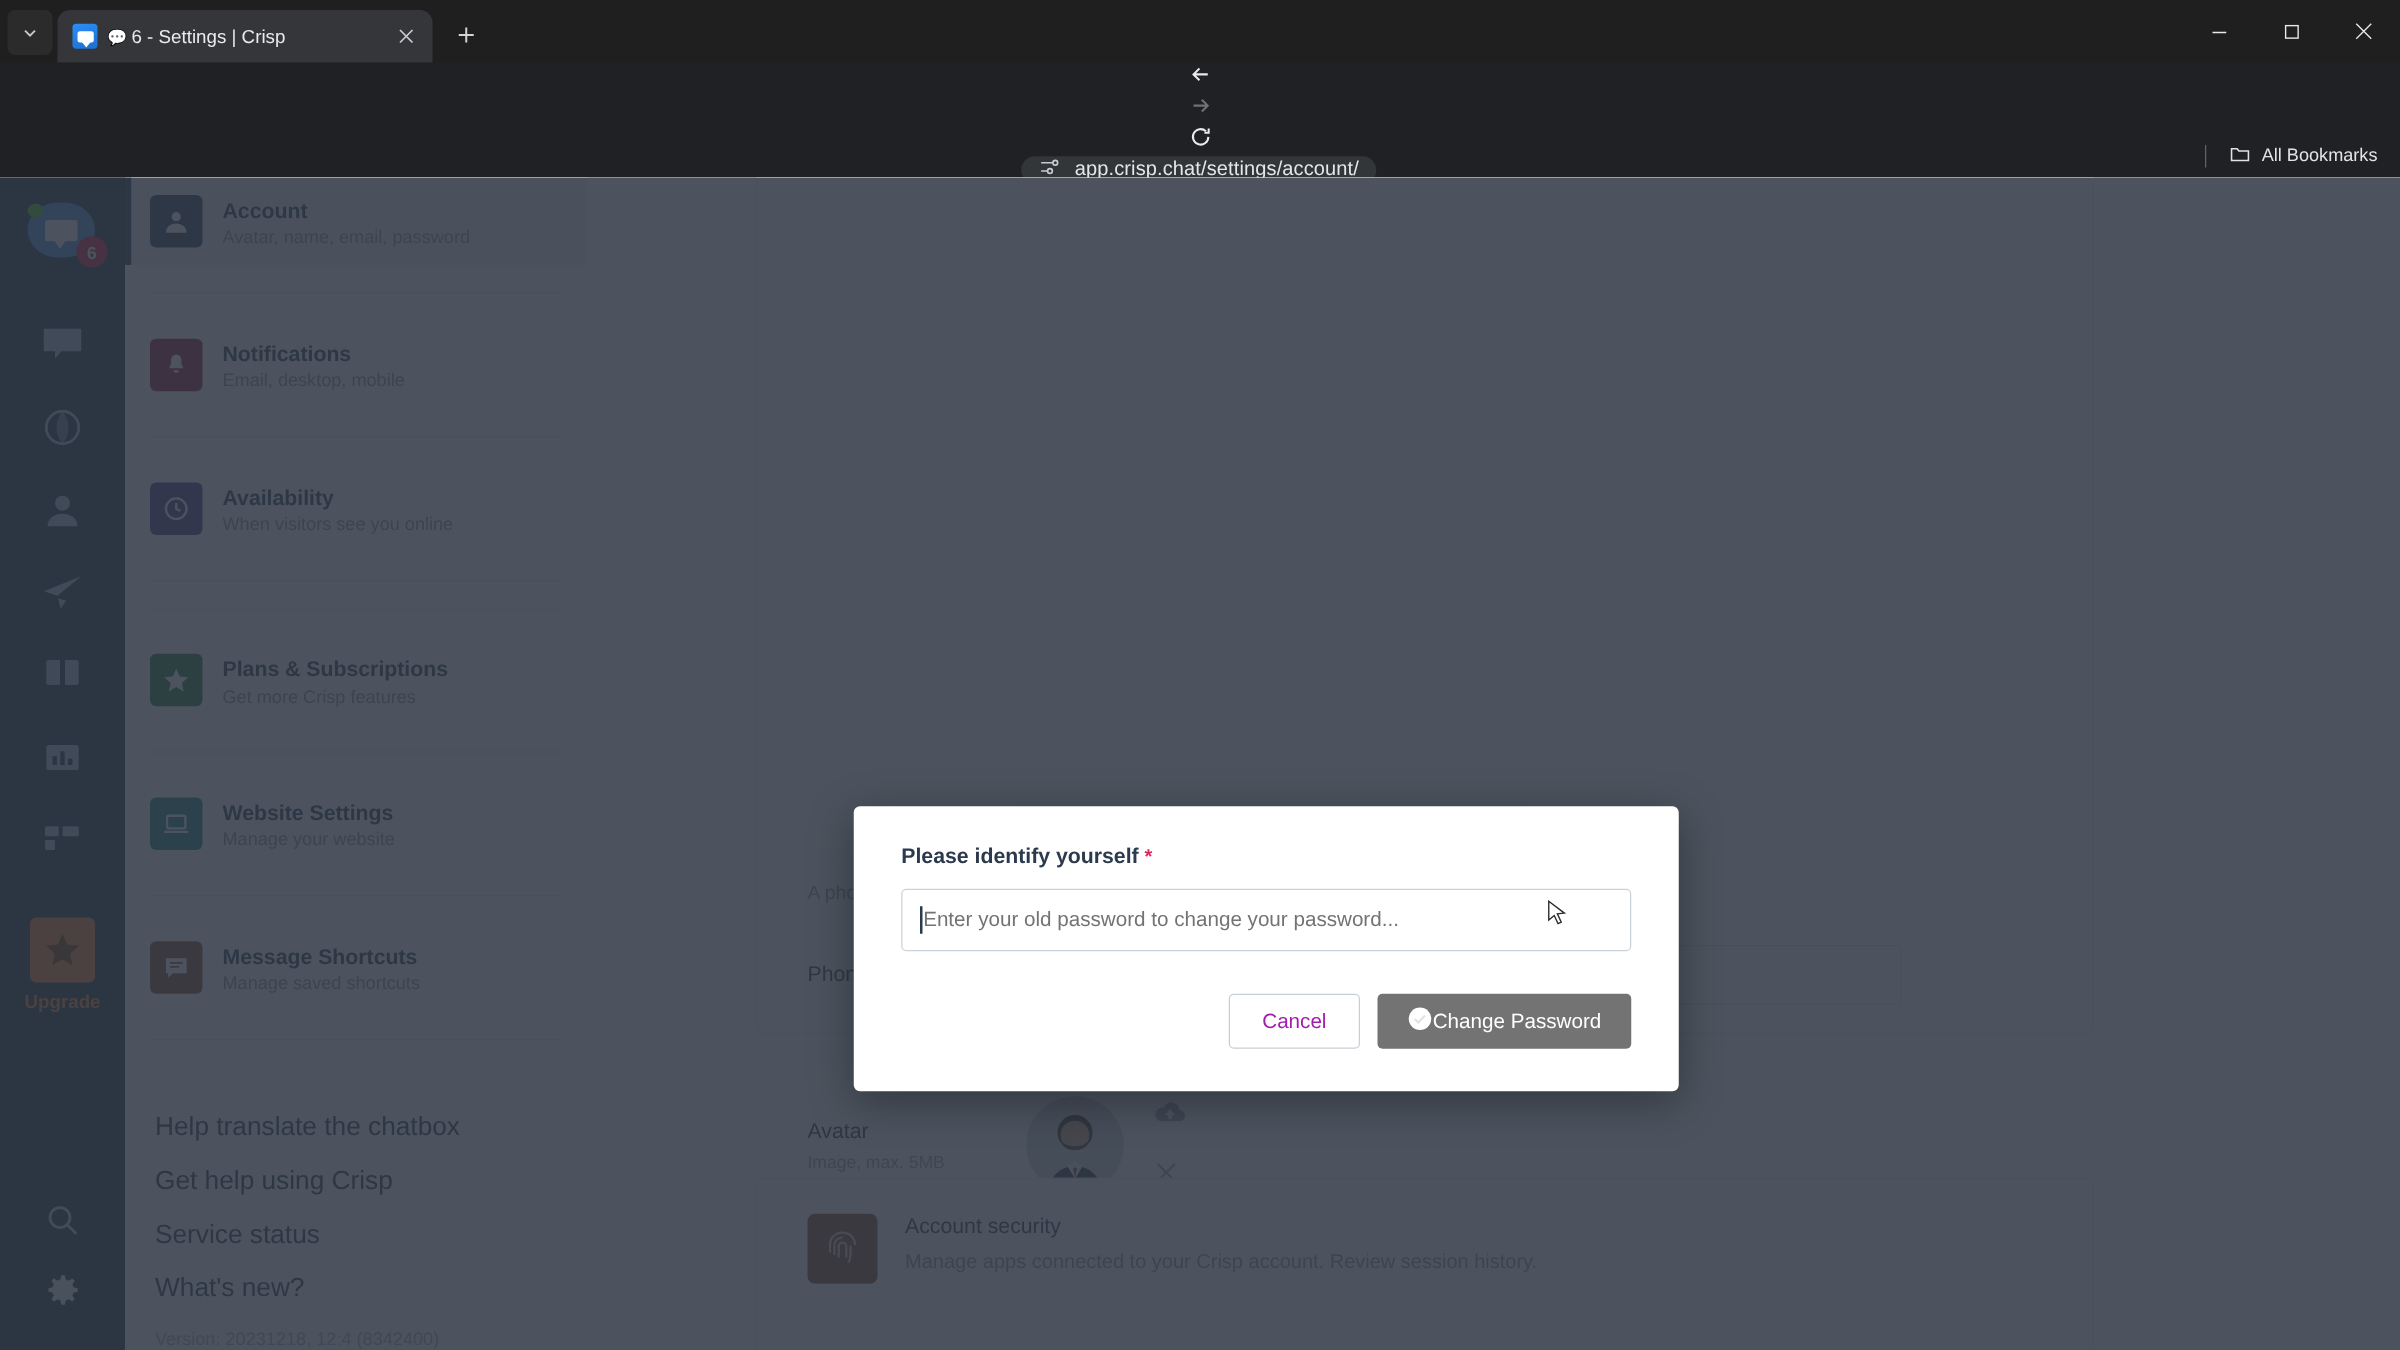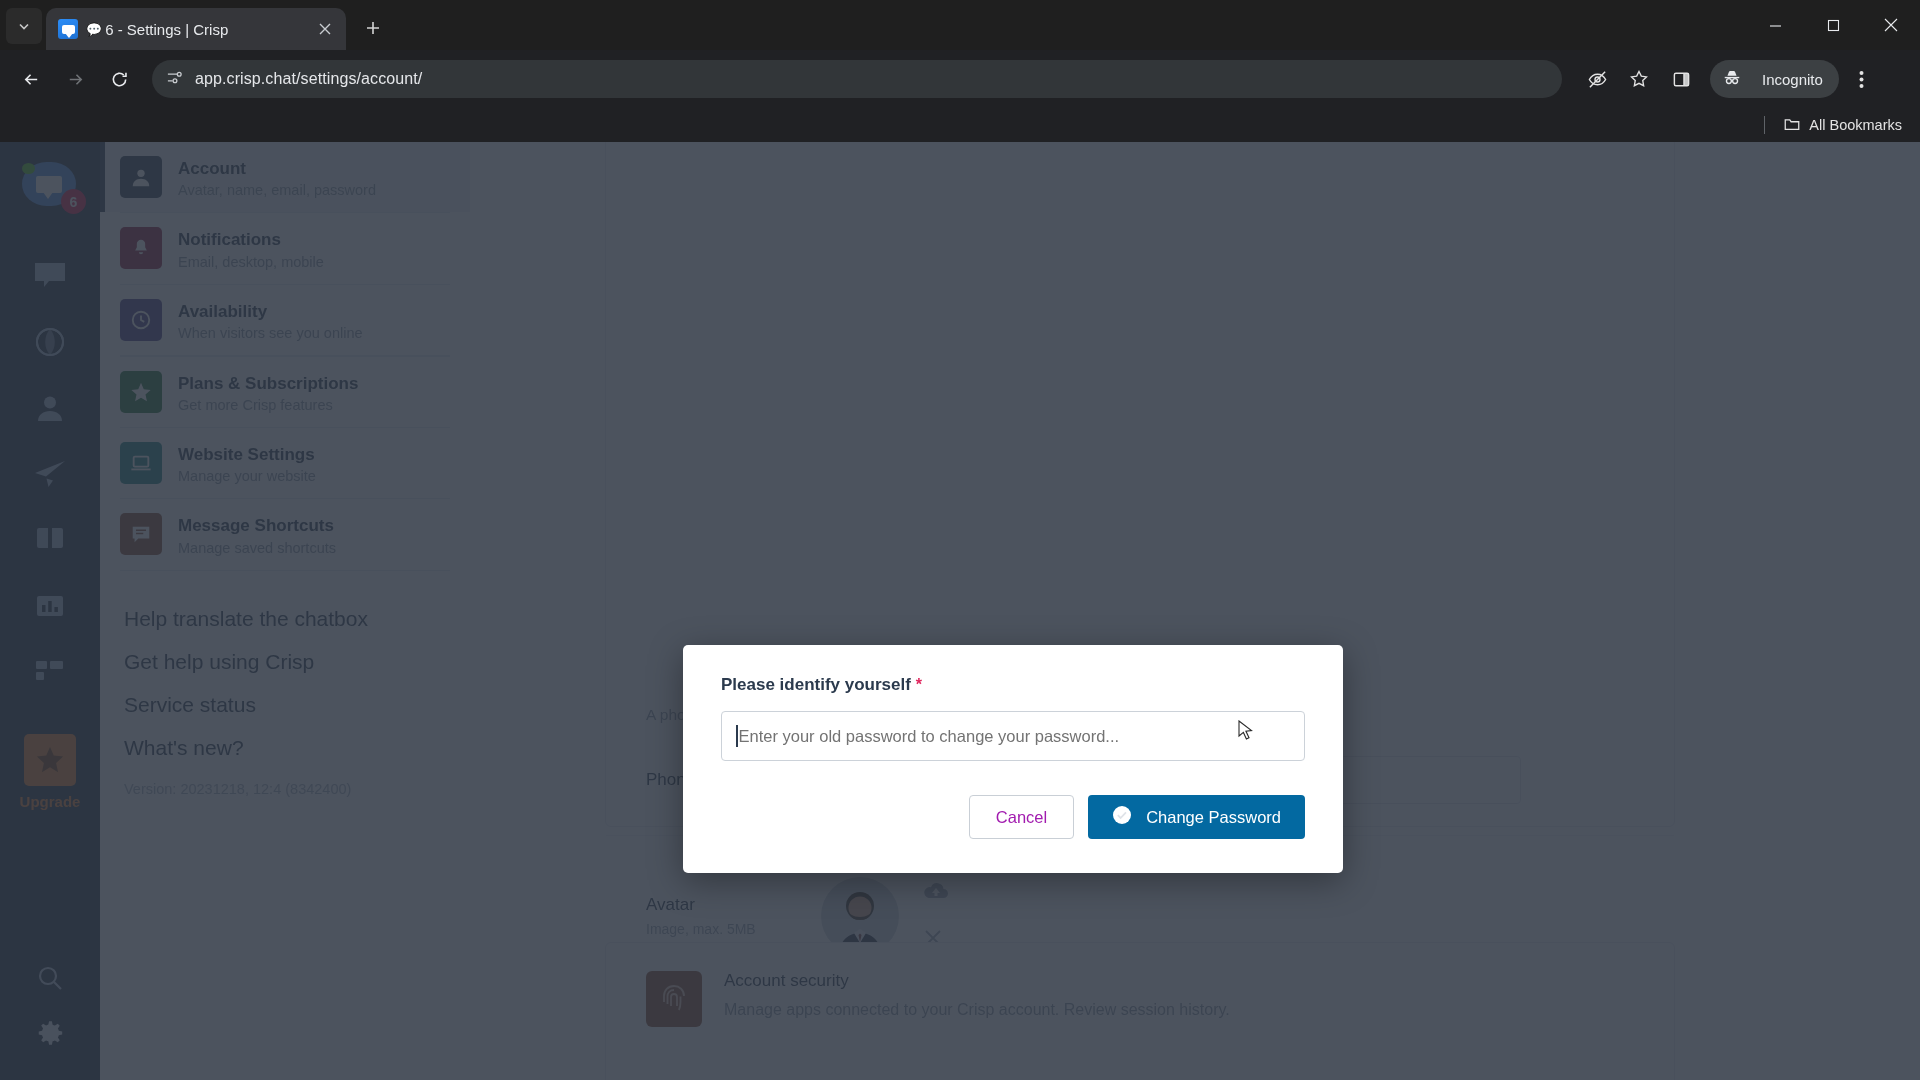--- a/index.html
+++ b/index.html
@@ -46,21 +46,21 @@
     border-radius: 50%; color: #c9ccd1; font-size: 16px; }
   .new-tab { width: 34px; height: 34px; margin: 0 0 5px 10px;
     display: flex; align-items: center; justify-content: center;
     color: #d4d4d4; font-size: 22px; border-radius: 50%; }
 
   .win-controls { position: absolute; right: 0; top: 0; height: 50px; display: flex; }
   .win-btn { width: 58px; height: 50px; display: flex; align-items: center; justify-content: center;
     color: #e8eaed; }
 
   .toolbar { height: 58px; background: #202124; display: flex; align-items: center;
-    padding: 0 12px; gap: 6px; }
+    padding: 0 12px; gap: 6px; flex-direction: column; }
   .nav-btn { width: 38px; height: 38px; display: flex; align-items: center; justify-content: center;
     border-radius: 50%; color: #e8eaed; }
   .nav-btn.disabled { color: #6f7276; }
   .omnibox {
     flex: 1 1 auto; height: 38px; background: #323639; border-radius: 19px;
     display: flex; align-items: center; padding: 0 14px; gap: 12px;
     margin-left: 8px; margin-right: 10px; max-width: 1410px;
   }
   .omnibox .url { color: #e5e7ea; font-size: 16px; letter-spacing: .1px; }
   .tb-right { display: flex; align-items: center; gap: 4px; }
@@ -97,21 +97,21 @@
      color: #a8bcd3; margin-bottom: 10px; }
   .rail-upgrade { margin-top: 24px; display: flex; flex-direction: column; align-items: center; }
   .rail-upgrade .box { width: 52px; height: 52px; background: #f0822a; border-radius: 5px;
      display: flex; align-items: center; justify-content: center; color: #7d3c0a; }
   .rail-upgrade .lbl { color: #f0822a; font-size: 15px; font-weight: bold; margin-top: 7px; }
   .rail-bottom { margin-top: auto; padding-bottom: 28px; display: flex; flex-direction: column;
      align-items: center; gap: 22px; }
 
   
   .settings-nav { width: 370px; flex: 0 0 370px; background: #fafbfc; position: relative;
-     display: flex; flex-direction: column; }
+     display: flex; flex-direction: column; justify-content: space-between; }
   .nav-item { display: flex; gap: 16px; align-items: flex-start; padding: 14px 20px 14px 20px;
      position: relative; }
   .nav-item.active { background: #eef1f5; }
   .nav-item.active:before { content: ""; position: absolute; left: 0; top: 0; bottom: 0; width: 5px;
      background: #2b3a4d; }
   .nav-ico { width: 42px; height: 42px; border-radius: 5px; flex: 0 0 42px;
      display: flex; align-items: center; justify-content: center; color: #fff; }
   .nav-txt { padding-top: 2px; }
   .nav-title { font-size: 17px; font-weight: bold; color: #2b3a4d; line-height: 1.25; }
   .nav-sub { font-size: 14.5px; color: #8a95a3; margin-top: 3px; }
@@ -163,21 +163,21 @@
   .modal-input {
     width: 100%; height: 50px; border: 1px solid #ccd2d9; border-radius: 4px;
     background: #fff; display: flex; align-items: center; padding: 0 14px;
     font-size: 16.5px; color: #737373; position: relative;
   }
   .caret { width: 1.5px; height: 22px; background: #2b3a4d; margin-right: 1px; }
   .modal-actions { display: flex; justify-content: flex-end; gap: 14px; margin-top: 34px; }
   .btn { height: 44px; border-radius: 4px; display: flex; align-items: center; justify-content: center;
      font-size: 16.5px; padding: 0 26px; }
   .btn-cancel { background: #fff; border: 1px solid #c9cfd6; color: #a21caf; }
-  .btn-primary { background: #0369a1; color: #fff; gap: 14px; padding: 12px 24px; }
+  .btn-primary { background: #737373; color: #fff; gap: 0; padding: 12px 24px; }
 
   .cursor { position: absolute; left: 1238px; top: 578px; width: 16px; height: 22px; z-index: 60; }
 </style>
 </head>
 <body>
 
 <div class="browser">
 
   <div class="tabstrip">
     <div class="tab-search">

